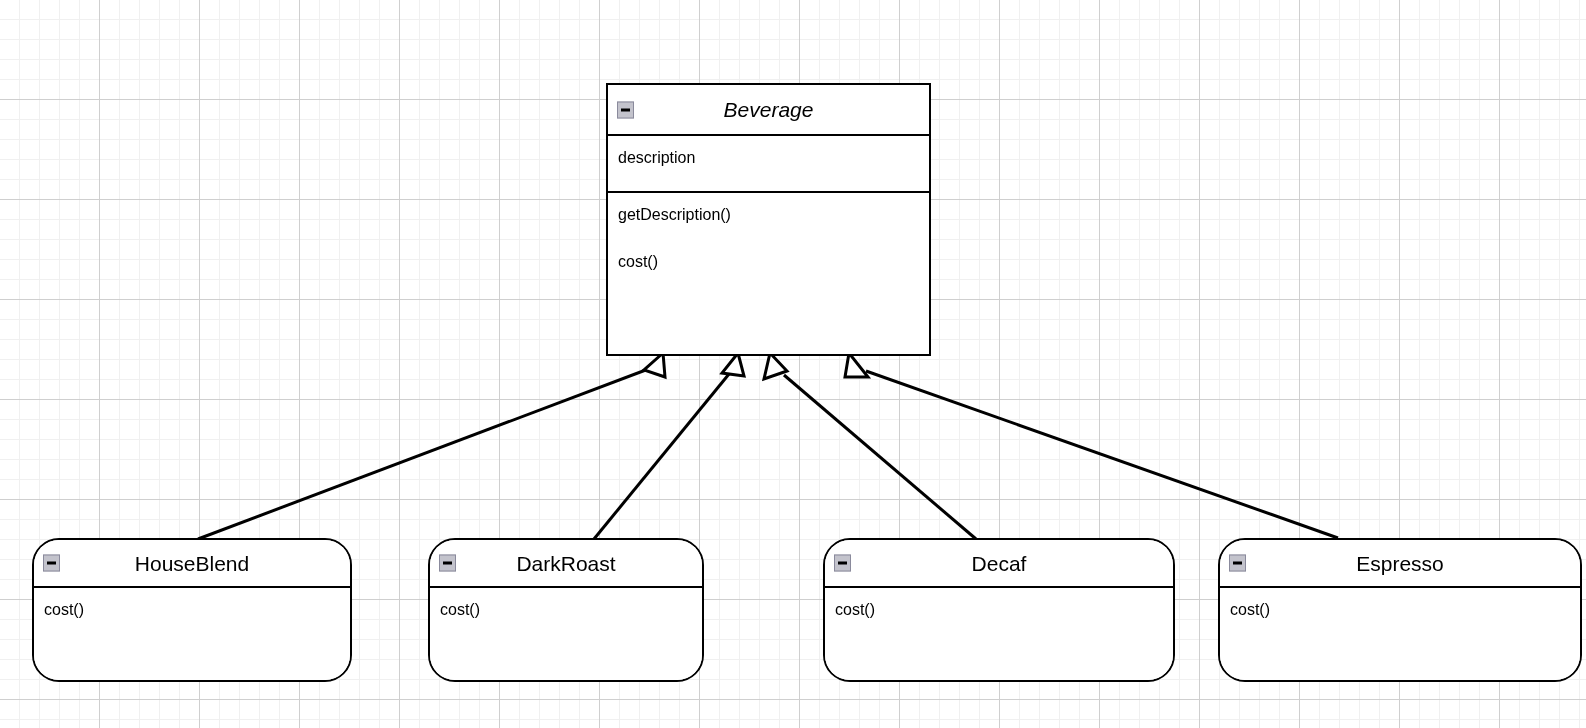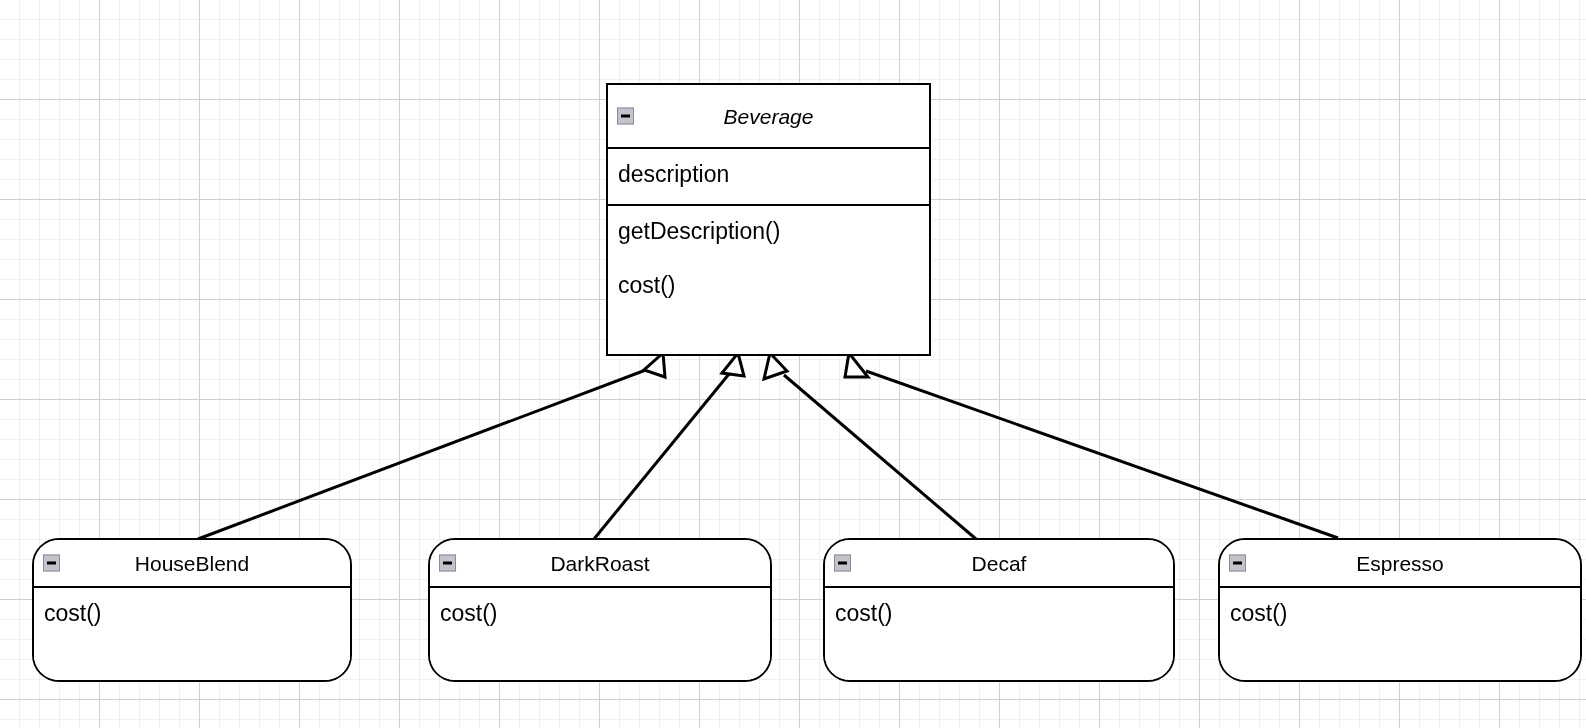--- a/index.html
+++ b/index.html
@@ -46,21 +46,21 @@
     position: absolute;
     box-sizing: border-box;
     background: #ffffff;
     border: 2px solid #000000;
     overflow: hidden;
   }
 
   .uml-header {
     position: relative;
     box-sizing: border-box;
-    height: 64px;
+    height: 51px;
     border-bottom: 2px solid #000000;
     display: flex;
     align-items: center;
     justify-content: center;
     background: #ffffff;
   }
 
   .collapse-icon {
     position: absolute;
     left: 9px;
@@ -98,21 +98,21 @@
     position: relative;
     box-sizing: border-box;
     padding: 14px 0 0 10px;
     background: #ffffff;
   }
   .uml-compartment.bordered {
     border-bottom: 2px solid #000000;
   }
 
   .member {
-    font-size: 23px;
+    font-size: 16px;
     color: #000000;
     line-height: 1;
     margin-bottom: 31px;
     white-space: nowrap;
   }
   .member:last-child {
     margin-bottom: 0;
   }
 
   
@@ -136,21 +136,21 @@
     border-radius: 27px;
   }
   .subclass .uml-header {
     height: 48px;
   }
   .subclass .ops {
     height: 92px;
   }
 
   #class-houseblend { left: 32px;   width: 320px; }
-  #class-darkroast  { left: 428px;  width: 344px; }
+  #class-darkroast  { left: 428px;  width: 276px; }
   #class-decaf      { left: 823px;  width: 352px; }
   #class-espresso   { left: 1218px; width: 364px; }
 </style>
 </head>
 <body>
 
 <div id="canvas">
 
   <svg id="edges" width="1586" height="728" viewBox="0 0 1586 728" xmlns="http://www.w3.org/2000/svg">
 

